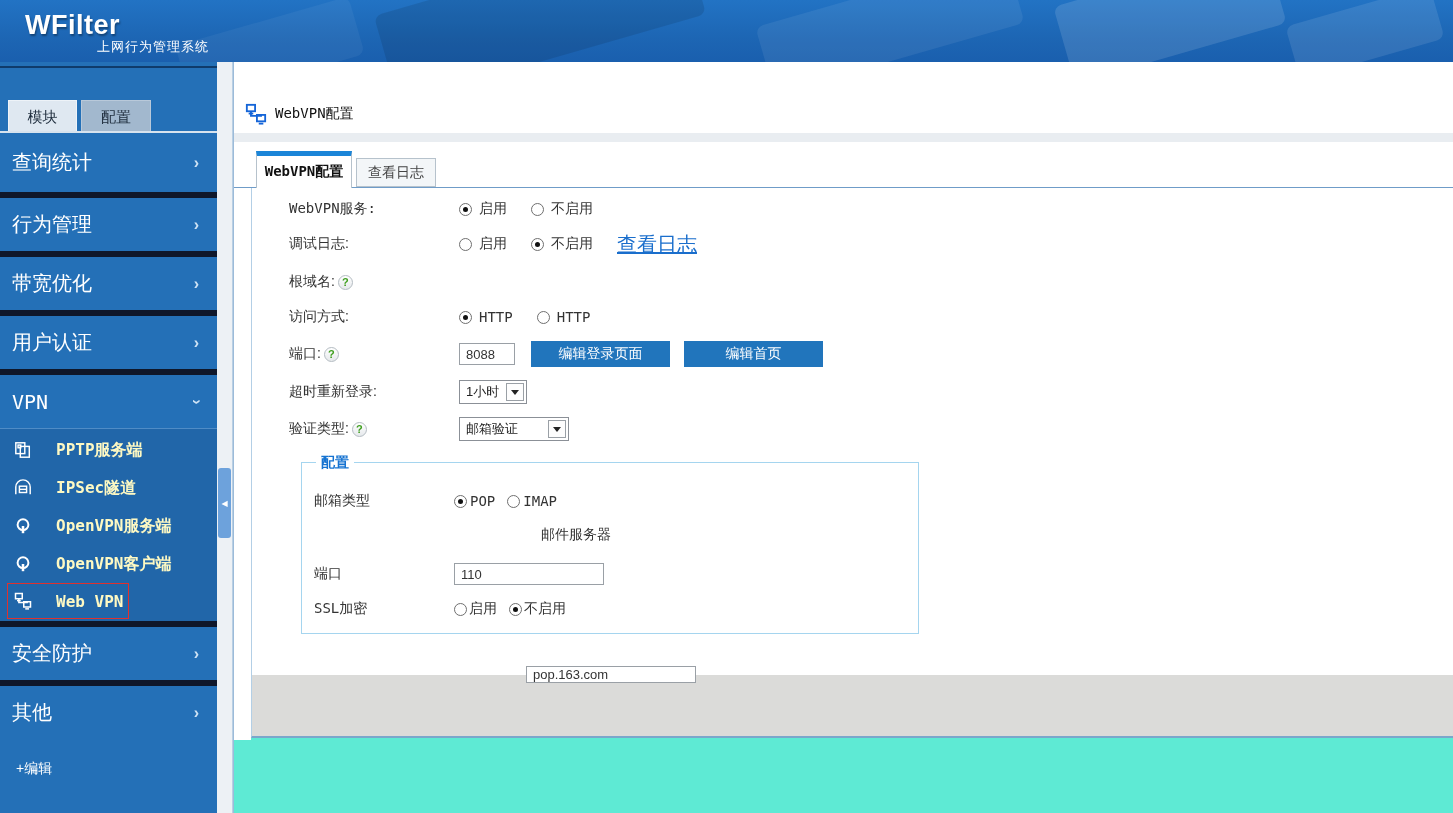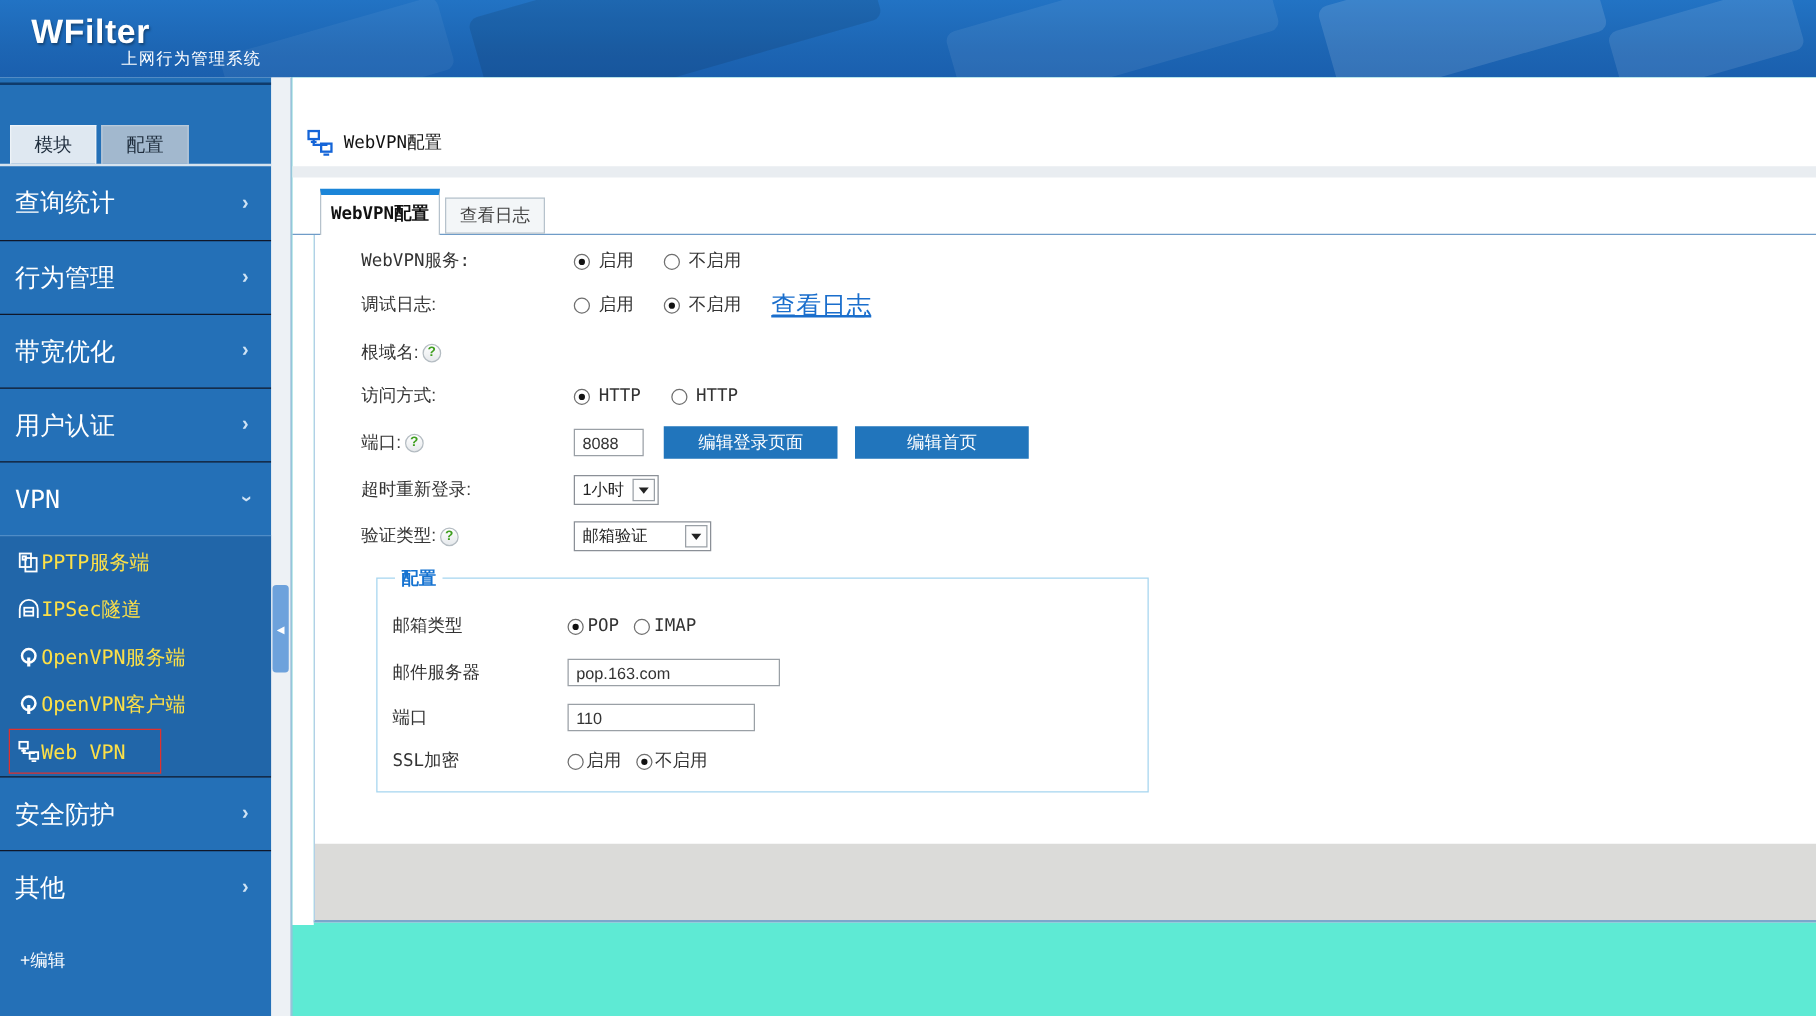--- a/index.html
+++ b/index.html
@@ -23,25 +23,25 @@
   
   .sidebar { position:absolute; left:0; top:62px; width:217px; height:751px; background:#2470b7; }
   .sidebar .topline { position:absolute; left:0; top:4px; width:100%; height:2px; background:#0f3b6b; }
   .side-tabs { position:absolute; left:0; top:38px; width:100%; height:31px; }
   .side-tab { position:absolute; top:0; height:31px; line-height:31px; text-align:center; font-size:15px; color:#1f2d3d; cursor:pointer; }
   .side-tab.active { left:8px; width:69px; background:#dfe8f1; border:1px solid #eef3f8; border-bottom:none; }
   .side-tab.inactive { left:81px; width:70px; background:#a2b8ce; border:1px solid #b9c9da; border-bottom:none; }
   .side-tabs-underline { position:absolute; left:0; top:69px; width:100%; height:2px; background:#d7e3ee; }
   .menu { position:absolute; left:0; top:71px; width:100%; }
   .menu-item { height:59px; display:flex; align-items:center; padding:0 18px 0 12px; color:#fff; font-size:20px; cursor:pointer; }
-  .menu-item + .menu-item, .menu-item.bordered { border-top:1px solid #0f172a; }
+  .menu-item + .menu-item, .menu-item.bordered { border-top:6px solid #0f172a; }
   .menu-item .arrow { margin-left:auto; color:#cfe3f5; font-size:16px; font-weight:bold; }
   .menu-item .arrow.down { display:inline-block; transform:rotate(90deg); }
   .submenu { background:#2166a9; border-top:1px solid #4f8cc6; padding:2px 0; }
-  .submenu-item { height:38px; display:flex; align-items:center; gap:1px; padding-left:14px; color:#fde047; font-size:16px; cursor:pointer; }
+  .submenu-item { height:38px; display:flex; align-items:center; gap:24px; padding-left:14px; color:#fef9c3; font-size:16px; cursor:pointer;font-weight:bold; }
   .submenu-item.selected { border:1px solid #e0312e; width:122px; margin-left:7px; padding-left:6px; height:36px; }
   .submenu-item svg { flex:0 0 auto; }
   .edit-link { position:absolute; left:16px; top:698px; color:#fff; font-size:14px; cursor:pointer; }
 
   
   .gutter { position:absolute; left:217px; top:62px; width:16px; height:751px; background:#edf1f5; border-right:1px solid #b9cfe3; }
   .collapse-handle { position:absolute; left:1px; top:406px; width:13px; height:70px; background:#6da2dc; border-radius:3px; display:flex; align-items:center; justify-content:center; color:#fff; font-size:8px; cursor:pointer; }
 
   
   .main { position:absolute; left:233px; top:62px; width:1220px; height:751px; background:#5eead4; border-left:1px solid #9cbbd9; }
@@ -288,21 +288,21 @@
 
       <div class="fsrow" style="top:26px;">
         <div class="fslabel">邮箱类型</div>
         <span class="radio checked"></span>
         <span class="rlabel mono" style="margin-left:3px;">POP</span>
         <span class="gap12"></span>
         <span class="radio"></span>
         <span class="rlabel mono" style="margin-left:3px;">IMAP</span>
       </div>
 
-      <div class="fsrow" style="top:63px;">
+      <div class="fsrow" style="top:63px;flex-direction:column;">
         <div class="fslabel">邮件服务器</div>
         <input class="tinput" style="width: 170px;" value="pop.163.com">
       </div>
 
       <div class="fsrow" style="top:99px;">
         <div class="fslabel">端口</div>
         <input class="tinput" style="width: 150px;" value="110">
       </div>
 
       <div class="fsrow" style="top:134px;">

